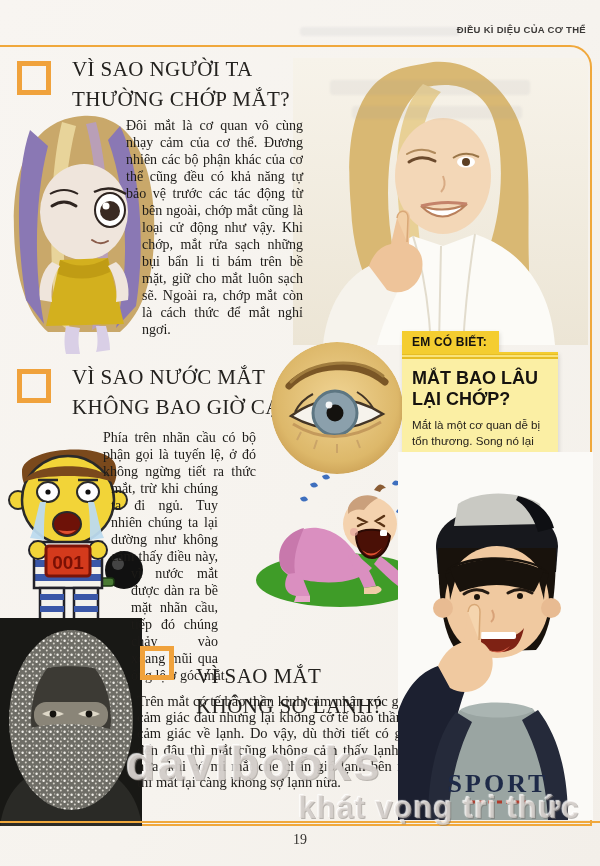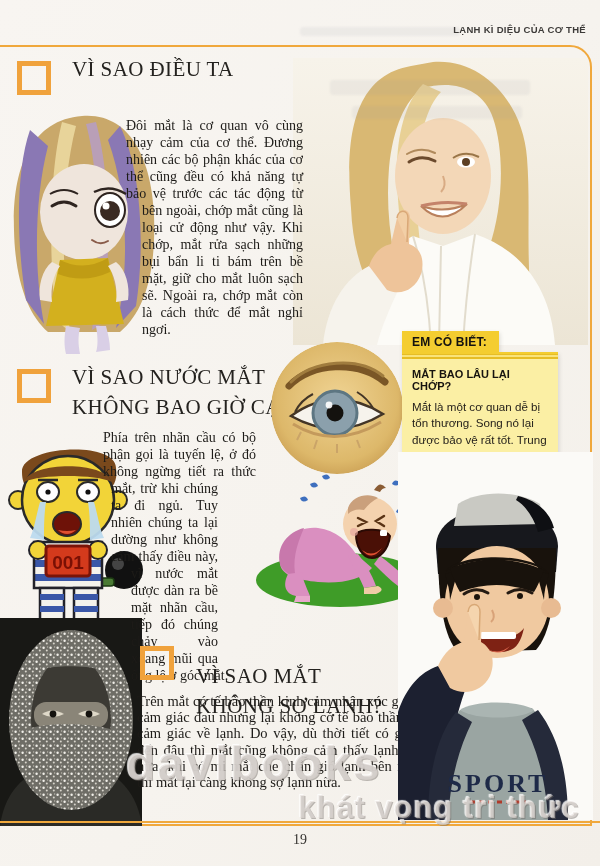--- a/index.html
+++ b/index.html
@@ -43,21 +43,21 @@
     display:inline-block;background:#f4cd30;color:#141210;
     font-family:"Liberation Sans",sans-serif;font-weight:800;font-size:12px;
     padding:4px 12px 3px 10px;letter-spacing:.2px;
   }
   #factbox-sep{height:7px;background:
     repeating-linear-gradient(180deg,#f4cd30 0 2px,#e7bd25 2px 3px,#f9e37a 3px 5px,#e7bd25 5px 7px);}
   #factbox-body{
     background:#fbefa4;padding:9px 10px 11px;border-radius:0 0 5px 5px;
     font-family:"Liberation Sans",sans-serif;
   }
-  #factbox-title{font-size:11px;font-weight:800;color:#16130f;margin:0 0 7px;}
+  #factbox-title{font-size:18px;font-weight:800;color:#16130f;margin:0 0 7px;}
   #factbox-text{font-size:11.6px;line-height:1.42;color:#26221c;}
   
   .photo{overflow:hidden;}
   #woman-photo{left:293px;top:58px;width:295px;height:287px;z-index:3;}
   #doll-art{left:0;top:110px;width:165px;height:248px;z-index:3;}
   #eye-photo{left:271px;top:342px;width:132px;height:132px;border-radius:50%;z-index:4;}
   #prisoner-art{left:0;top:438px;width:145px;height:198px;z-index:3;}
   #baby-art{left:252px;top:468px;width:175px;height:142px;z-index:3;}
   #boy-photo{left:398px;top:452px;width:195px;height:368px;z-index:5;}
   #frost-photo{left:0;top:618px;width:142px;height:208px;z-index:3;}
@@ -73,27 +73,28 @@
   
   #page-number{left:0;top:832px;width:600px;text-align:center;
     font-family:"Liberation Serif",serif;font-size:14px;color:#34322f;z-index:6;}
 </style>
 </head>
 <body>
 
 <div id="page">
 
   <div id="frame" class="abs"></div>
-  <div id="running-head" class="abs">LẠNH KÌ DIỆU CỦA CƠ THỂ</div>
+  <div id="running-head" class="abs">ĐIỀU KÌ DIỆU CỦA CƠ THỂ</div>
   <div class="abs ghost-bar" style="left:300px;top:27px;width:160px;height:9px;"></div>
   <div class="abs ghost-square" style="left:548px;top:62px;width:28px;height:28px;"></div>
 
   <div class="abs bullet" style="left:17px;top:61px;"></div>
   <div class="abs qtitle" style="left:72px;top:54px;">
-    <div>VÌ SAO ĐIỀU TA</div>
+    <div>VÌ SAO NGƯỜI TA</div>
+    <div>THƯỜNG CHỚP MẮT?</div>
   </div>
 
   <div id="woman-photo" class="abs photo">
     <svg width="295" height="287" viewBox="0 0 295 287">
       <defs>
         <linearGradient id="wbg" x1="0" y1="0" x2="0" y2="1">
           <stop offset="0" stop-color="#f7f3ea"></stop>
             <stop offset="1" stop-color="#ece5d5"></stop>
         </linearGradient>
       </defs>

